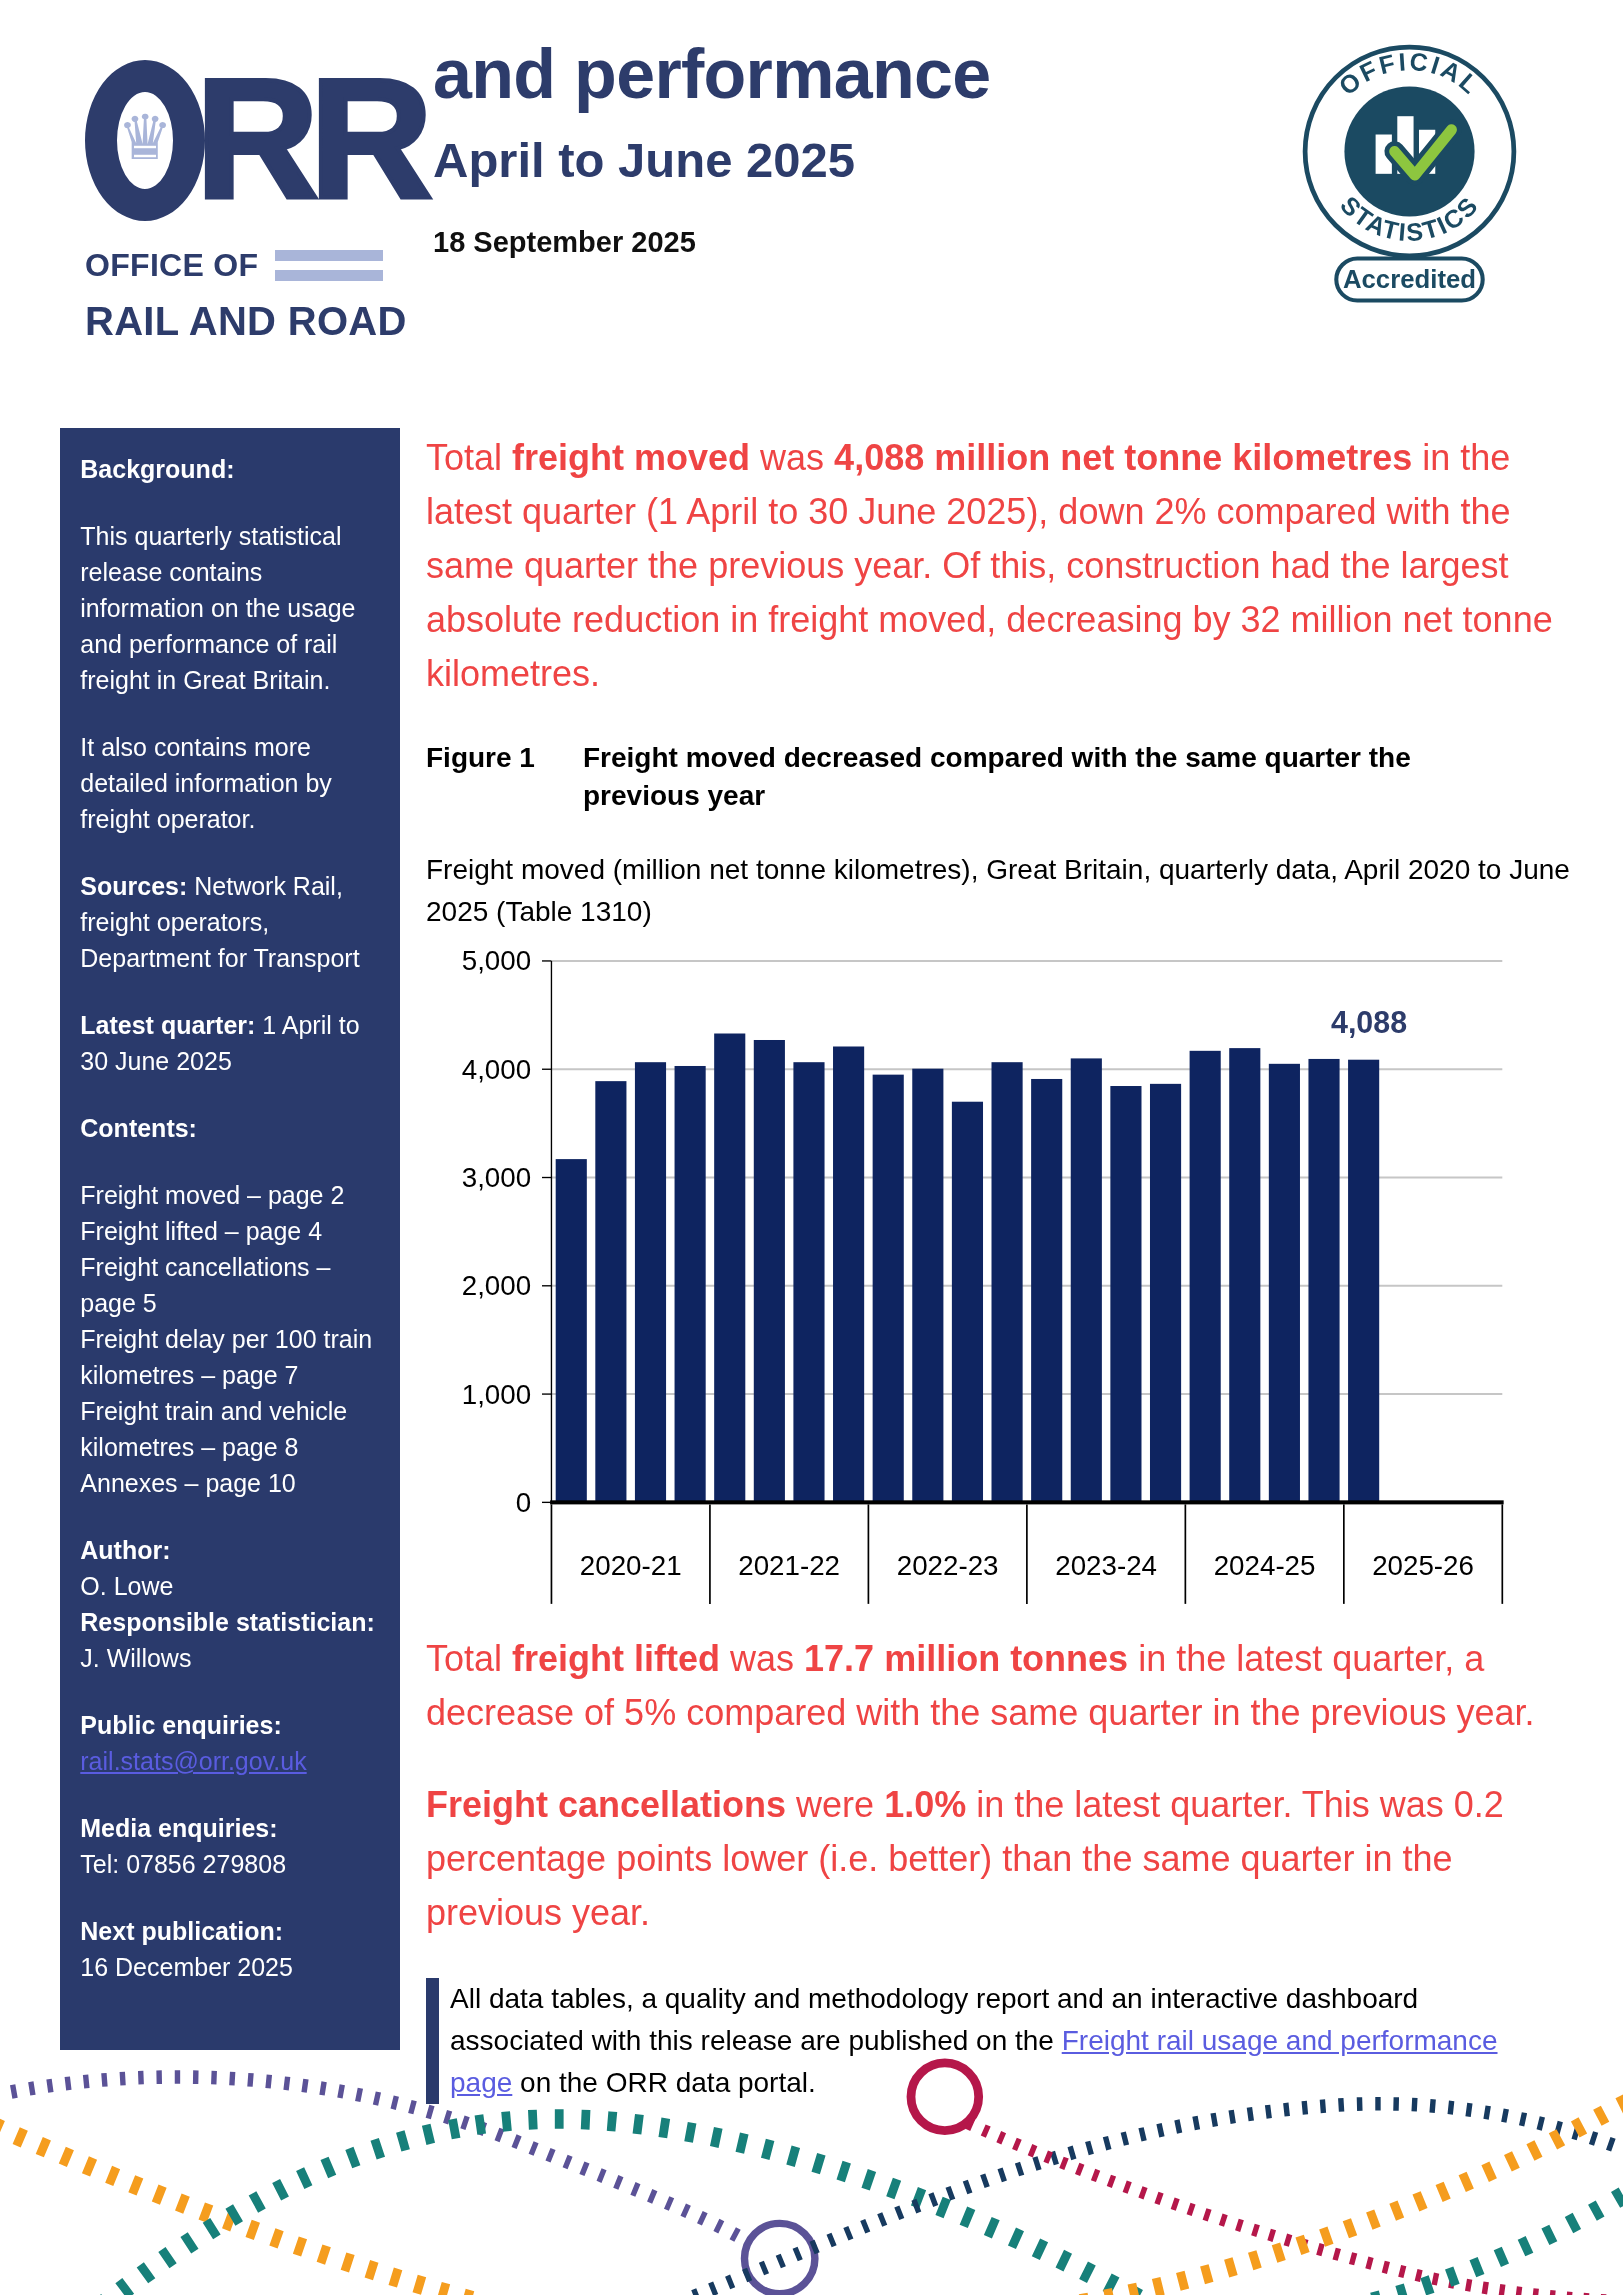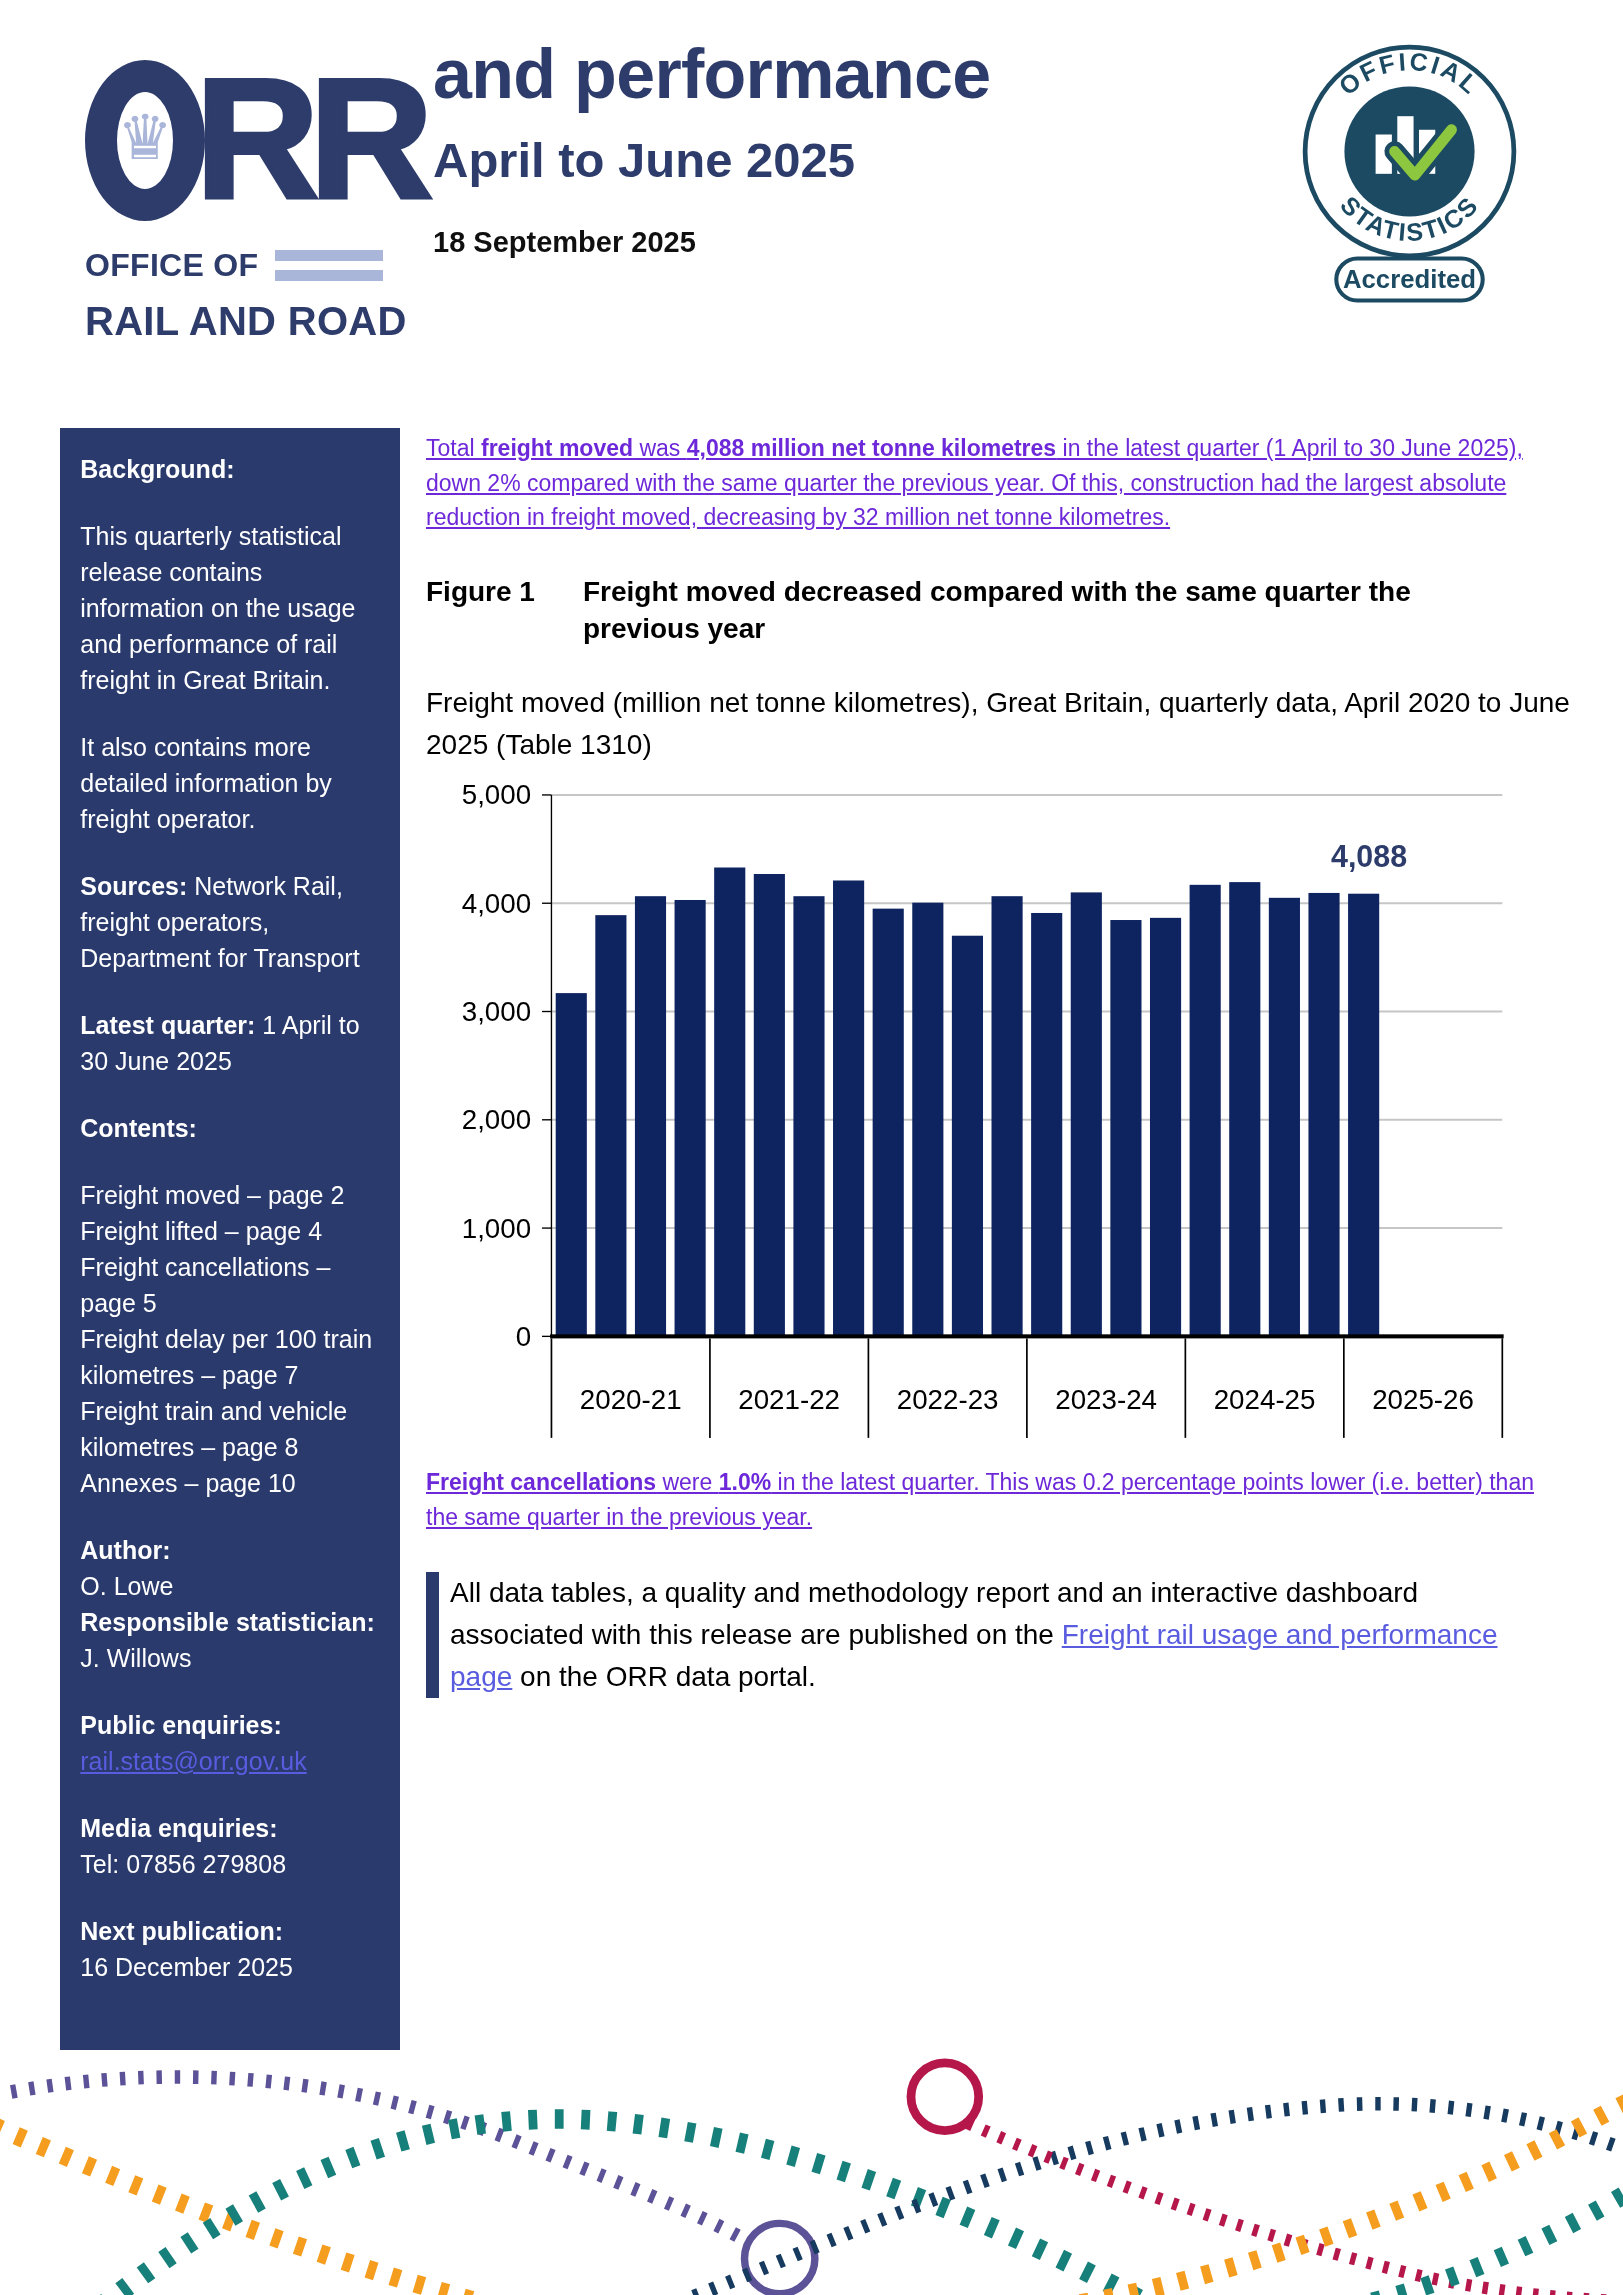--- a/index.html
+++ b/index.html
@@ -39,21 +39,21 @@
   
   .sidebar{position:absolute; left:60px; top:428px; width:340px; height:1622px;
            background:var(--side-bg); color:#fff; padding:23px 20.3px; font-size:25px; line-height:1.44;}
   .side-sec{margin-bottom:31px;}
   .side-line{min-height:1em;}
   .b{font-weight:700;}
   .u{text-decoration:underline;}
 
   
   .main{position:absolute; left:426px; top:431px; width:1145px;}
-  .para{font-size:23px; line-height:1.5; color:#6d28d9; margin-bottom:38px;text-decoration:underline;}
+  .para{font-size:36px; line-height:1.5; color:#ef4444; margin-bottom:38px;}
   .fig-head{display:flex; font-size:28px; font-weight:700; color:#000; line-height:1.35; margin-bottom:34px;}
   .fig-label{width:157px; flex-shrink:0;}
   .fig-title{width:948px;}
   .fig-caption{font-size:28px; line-height:1.5; color:#000; margin-bottom:9.5px;}
   .chart-wrap{margin-bottom:17.6px;}
   .callout{border-left:13.5px solid var(--side-bg); padding-left:11px; width:1110px;
            font-size:28px; line-height:1.5; margin-top:9.5px;}
   .link{color:var(--link); text-decoration:underline;margin-top:20px;}
 
   
@@ -218,20 +218,21 @@
           <text x="302.0833333333333" y="935" text-anchor="middle" font-size="41" fill="#000">2020-21</text>
           <text x="536.25" y="935" text-anchor="middle" font-size="41" fill="#000">2021-22</text>
           <text x="770.4166666666666" y="935" text-anchor="middle" font-size="41" fill="#000">2022-23</text>
           <text x="1004.5833333333333" y="935" text-anchor="middle" font-size="41" fill="#000">2023-24</text>
           <text x="1238.75" y="935" text-anchor="middle" font-size="41" fill="#000">2024-25</text>
           <text x="1472.9166666666665" y="935" text-anchor="middle" font-size="41" fill="#000">2025-26</text>
           <text x="1393.1041666666665" y="133.91999999999996" text-anchor="middle" font-size="45" font-weight="700" fill="#2d3c6b">4,088</text>
         </svg>
     </div>
 
+    <p class="para"><span>Total </span><span class="b">freight lifted</span><span> was </span><span class="b">17.7 million tonnes</span><span> in the latest quarter, a decrease of 5% compared with the same quarter in the previous year.</span></p>
     <p class="para"><span class="b">Freight cancellations</span><span> were </span><span class="b">1.0%</span><span> in the latest quarter. This was 0.2 percentage points lower (i.e. better) than the same quarter in the previous year.</span></p>
 
     <div class="callout"><span>All data tables, a quality and methodology report and an interactive dashboard associated with this release are published on the </span><span class="u link">Freight rail usage and performance page</span><span> on the ORR data portal.</span></div>
   </div>
 
   <svg class="footer-art" width="1623" height="238" viewBox="0 0 2398 351">
     <path d="M -10 55 C 250 2, 520 28, 750 118 C 900 178, 1030 228, 1100 268" fill="none" stroke="#5b5297" stroke-width="20" stroke-dasharray="8 19"></path>
     <circle cx="1152" cy="296" r="52" fill="none" stroke="#5b5297" stroke-width="11"></circle>
     <path d="M -10 100 C 200 190, 420 280, 700 358" fill="none" stroke="#f59d1e" stroke-width="27" stroke-dasharray="13 24"></path>
     <path d="M 148 368 C 420 155, 650 72, 900 93 C 1180 118, 1480 245, 1700 365" fill="none" stroke="#17807a" stroke-width="29" stroke-dasharray="13 26"></path>

